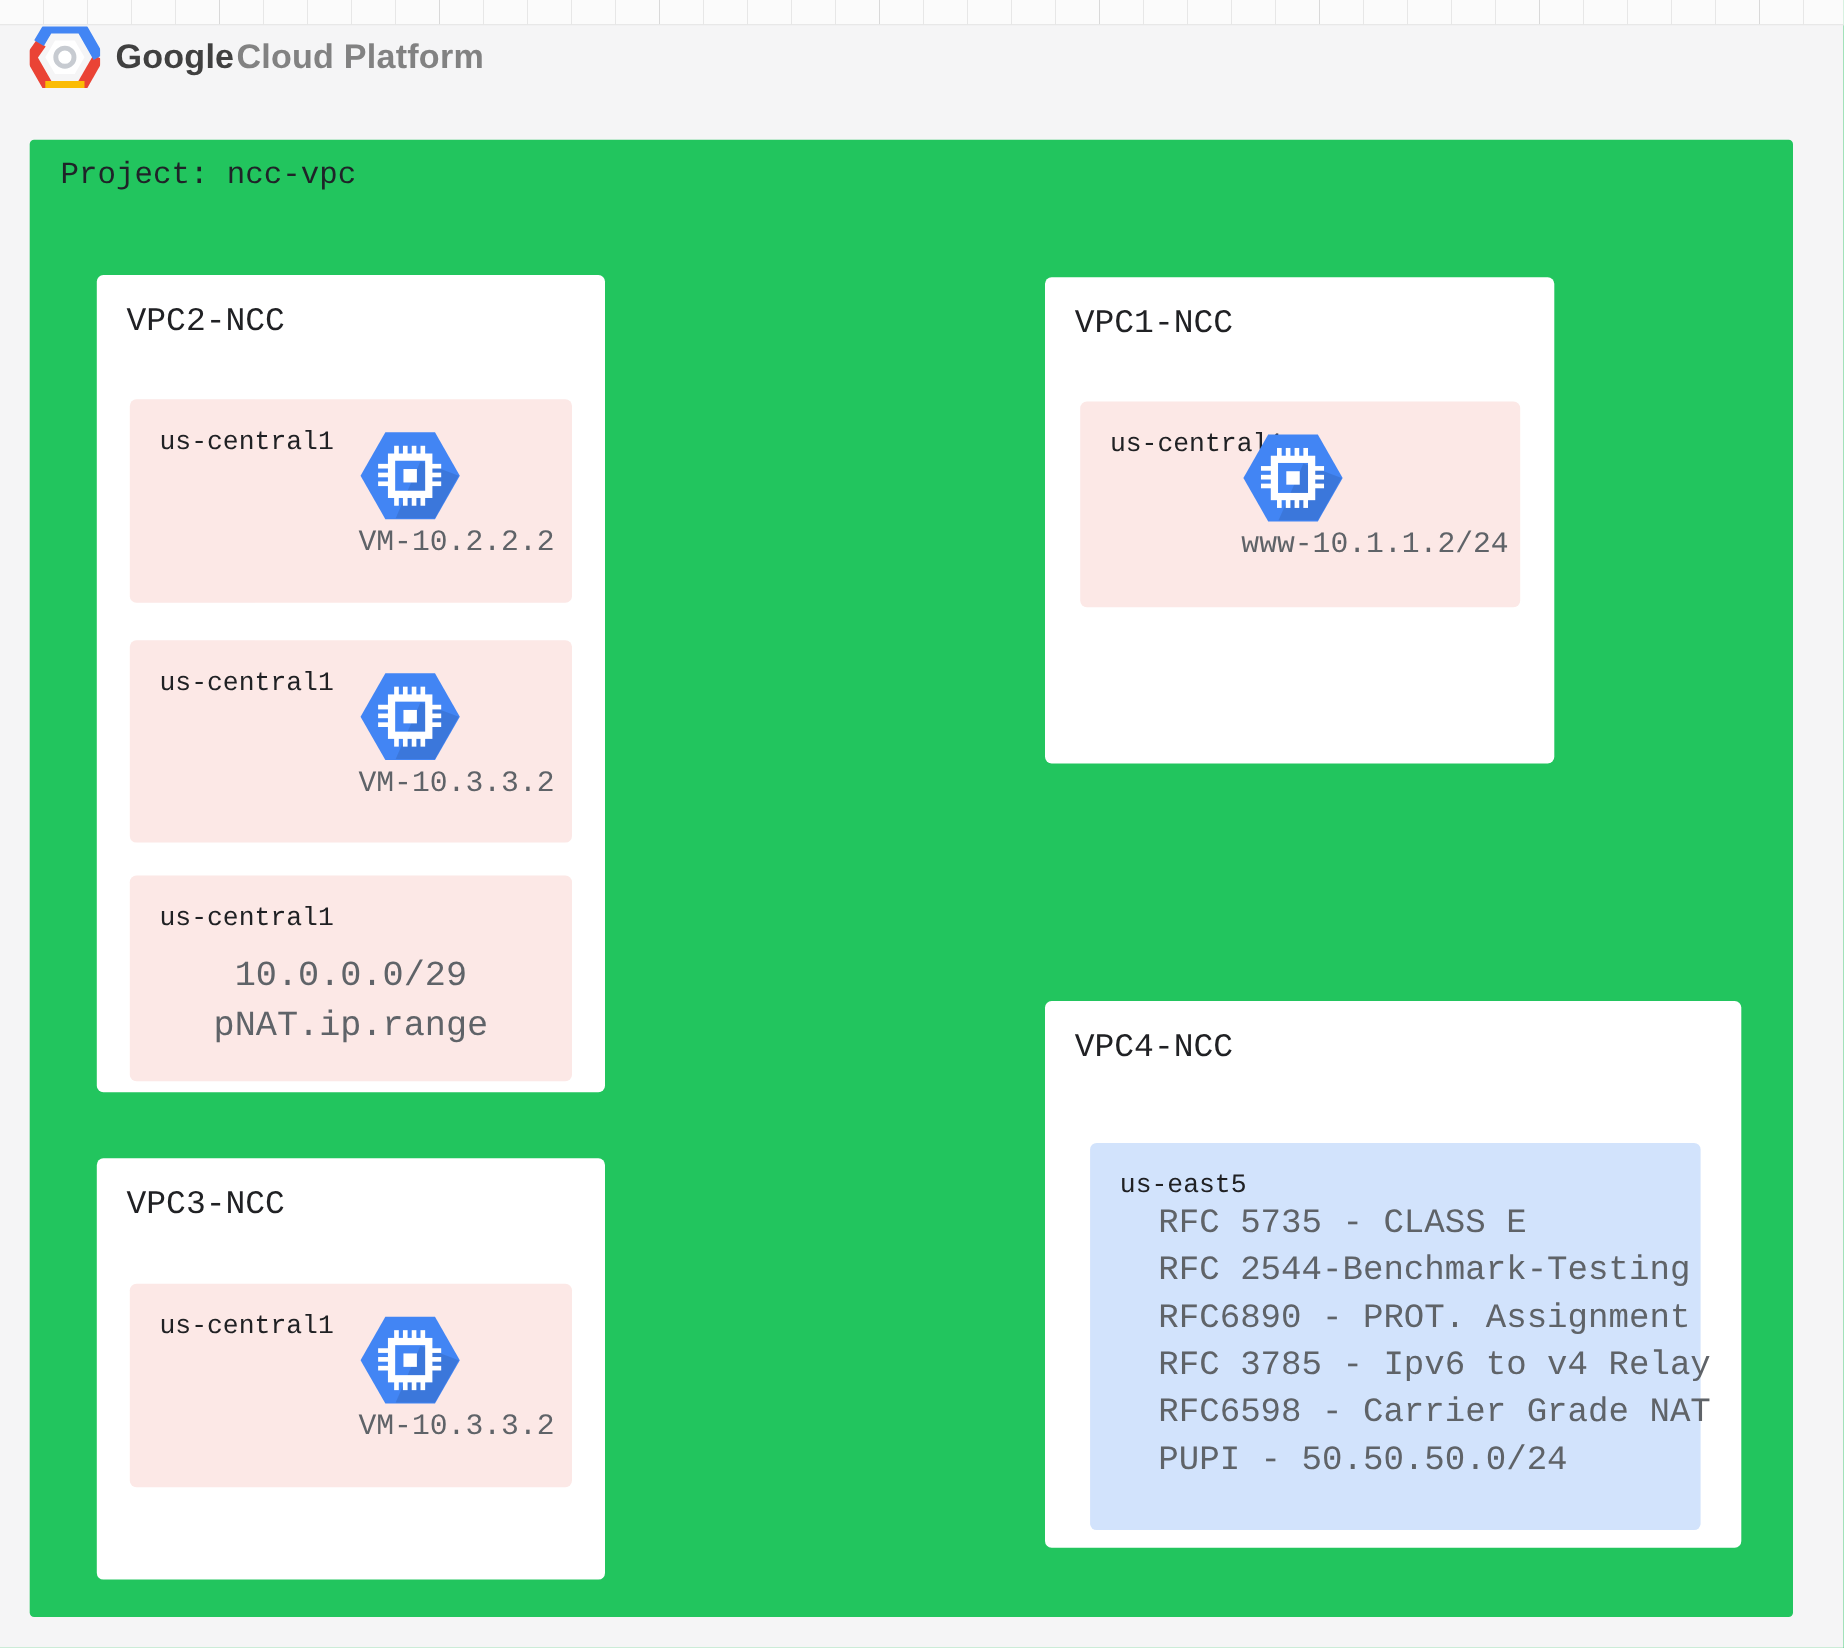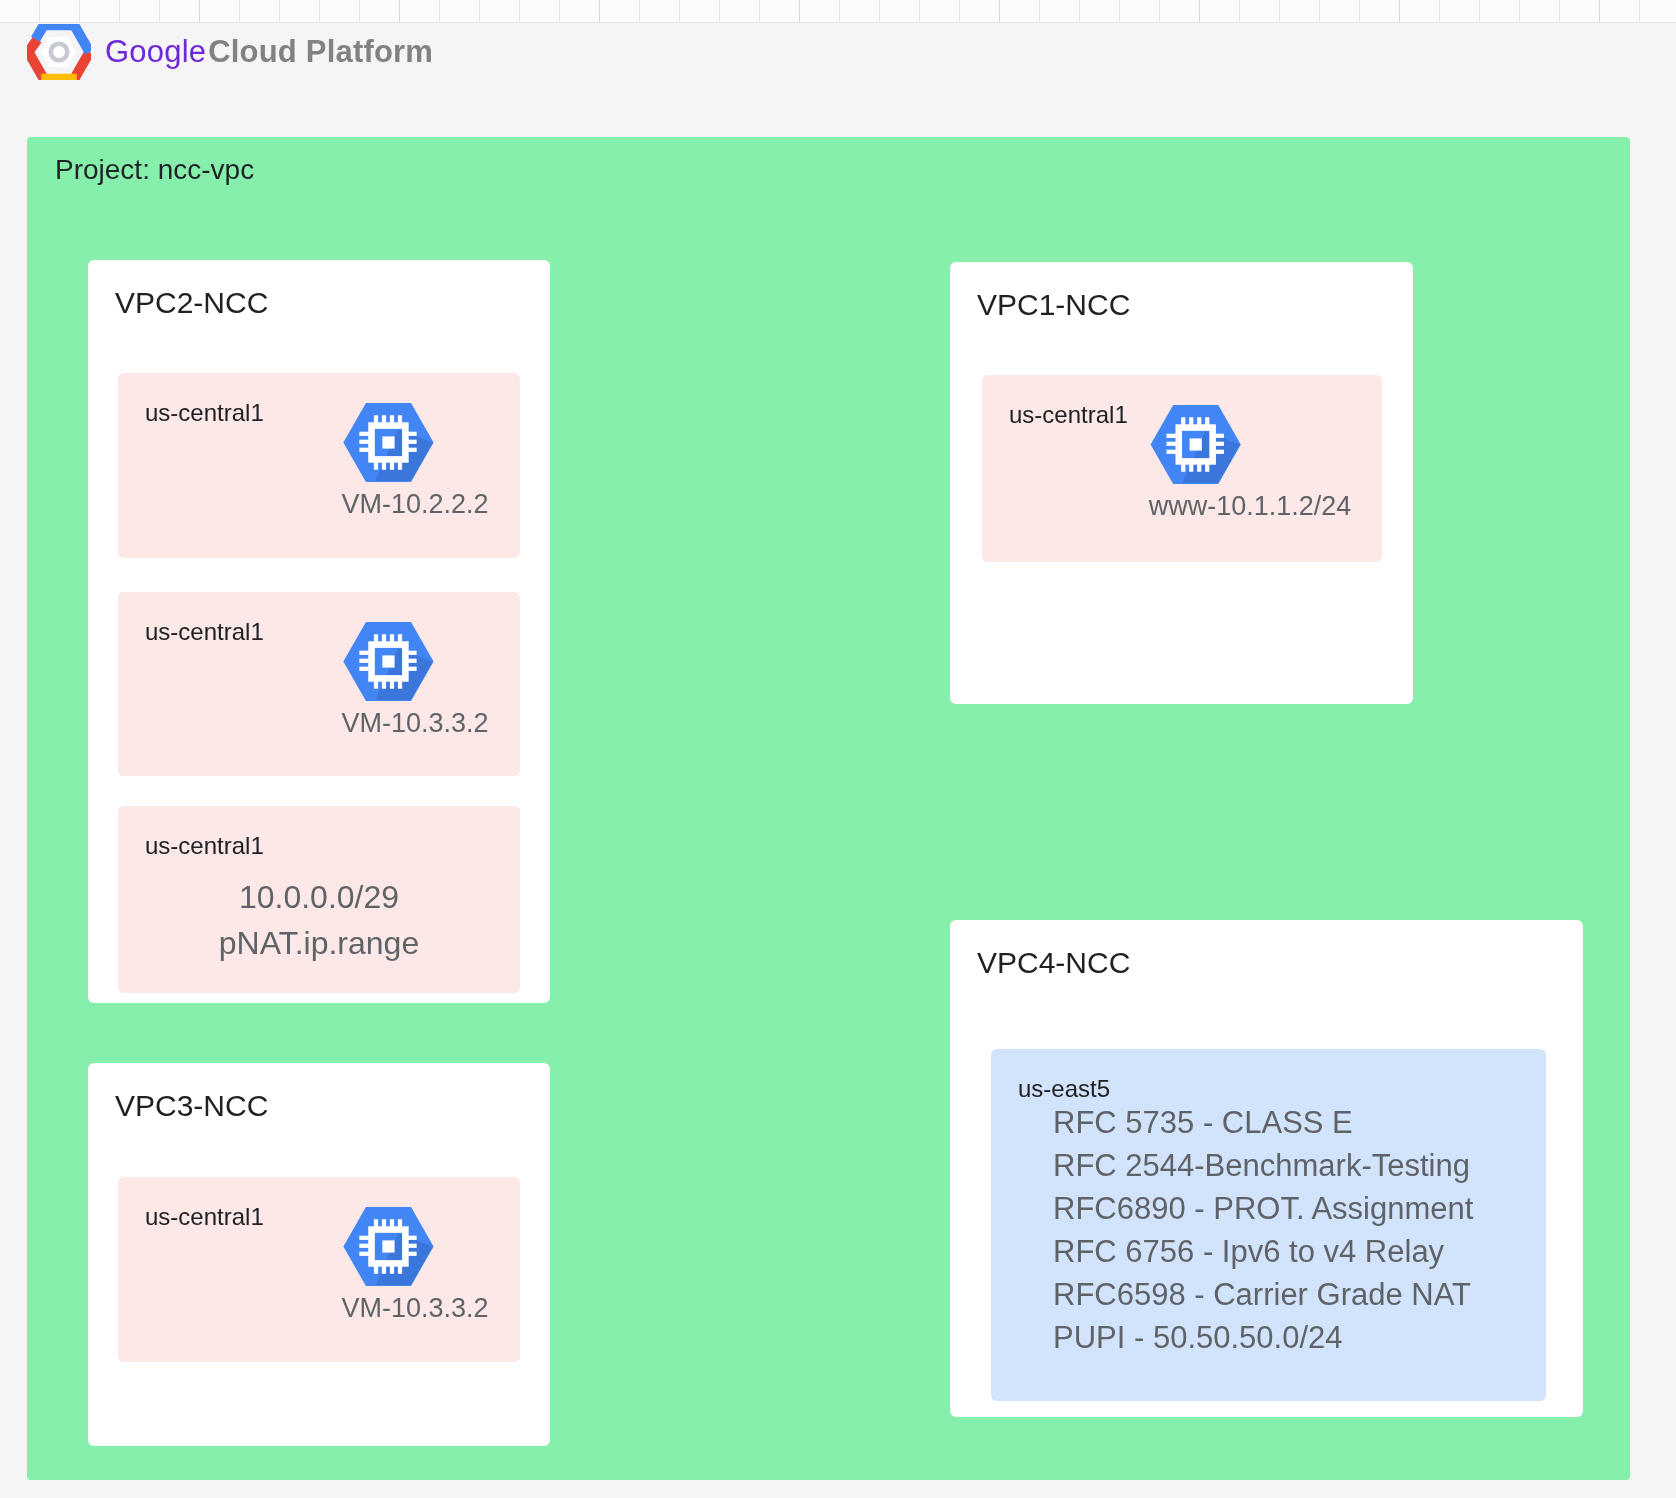--- a/index.html
+++ b/index.html
@@ -18,27 +18,27 @@
       repeating-linear-gradient(90deg, transparent 0 199px, #d9d9d9 199px 200px),
       repeating-linear-gradient(90deg, transparent 0 39px, #e7e7e7 39px 40px),
       #fbfbfb;
     border-bottom:1px solid #e3e3e3;
   }
   .gcp-header{
     position:absolute;left:27px;top:24px;
     display:flex;align-items:center;gap:14px;
   }
   .gcp-header .logo-text{font-size:31px;letter-spacing:.2px;}
-  .logo-google{color:#6d28d9;font-weight:400;}
+  .logo-google{color:#404040;font-weight:700;}
   .logo-rest{color:#828282;font-weight:700;margin-left:2px;}
 
   .project{
-    position:absolute;left:27px;top:137px;
+    position:absolute;left:27px;top:127px;
     width:1603px;height:1343px;
-    background:#86efac;border-radius:4px;
+    background:#22c55e;border-radius:4px;font-family:Liberation Mono, monospace;
   }
   .project-label{
     position:absolute;left:28px;top:17px;
     font-size:28px;color:#1f2328;
   }
   .vpc{
     position:absolute;background:#ffffff;border-radius:6px;
   }
   .vpc-title{
     position:absolute;left:27px;top:26px;
@@ -193,19 +193,19 @@
 
   <div class="vpc vpc--4">
     <div class="vpc-title">VPC4-NCC</div>
 
     <div class="subnet subnet--blue sn-vpc4-1">
       <div class="region">us-east5</div>
       <div class="rfc-list">
         <div>RFC 5735 - CLASS E</div>
         <div>RFC 2544-Benchmark-Testing</div>
         <div>RFC6890 - PROT. Assignment</div>
-        <div>RFC 6756 - Ipv6 to v4 Relay</div>
+        <div>RFC 3785 - Ipv6 to v4 Relay</div>
         <div>RFC6598 - Carrier Grade NAT</div>
         <div>PUPI - 50.50.50.0/24</div>
       </div>
     </div>
   </div>
 </section>
 
 </body></html>

